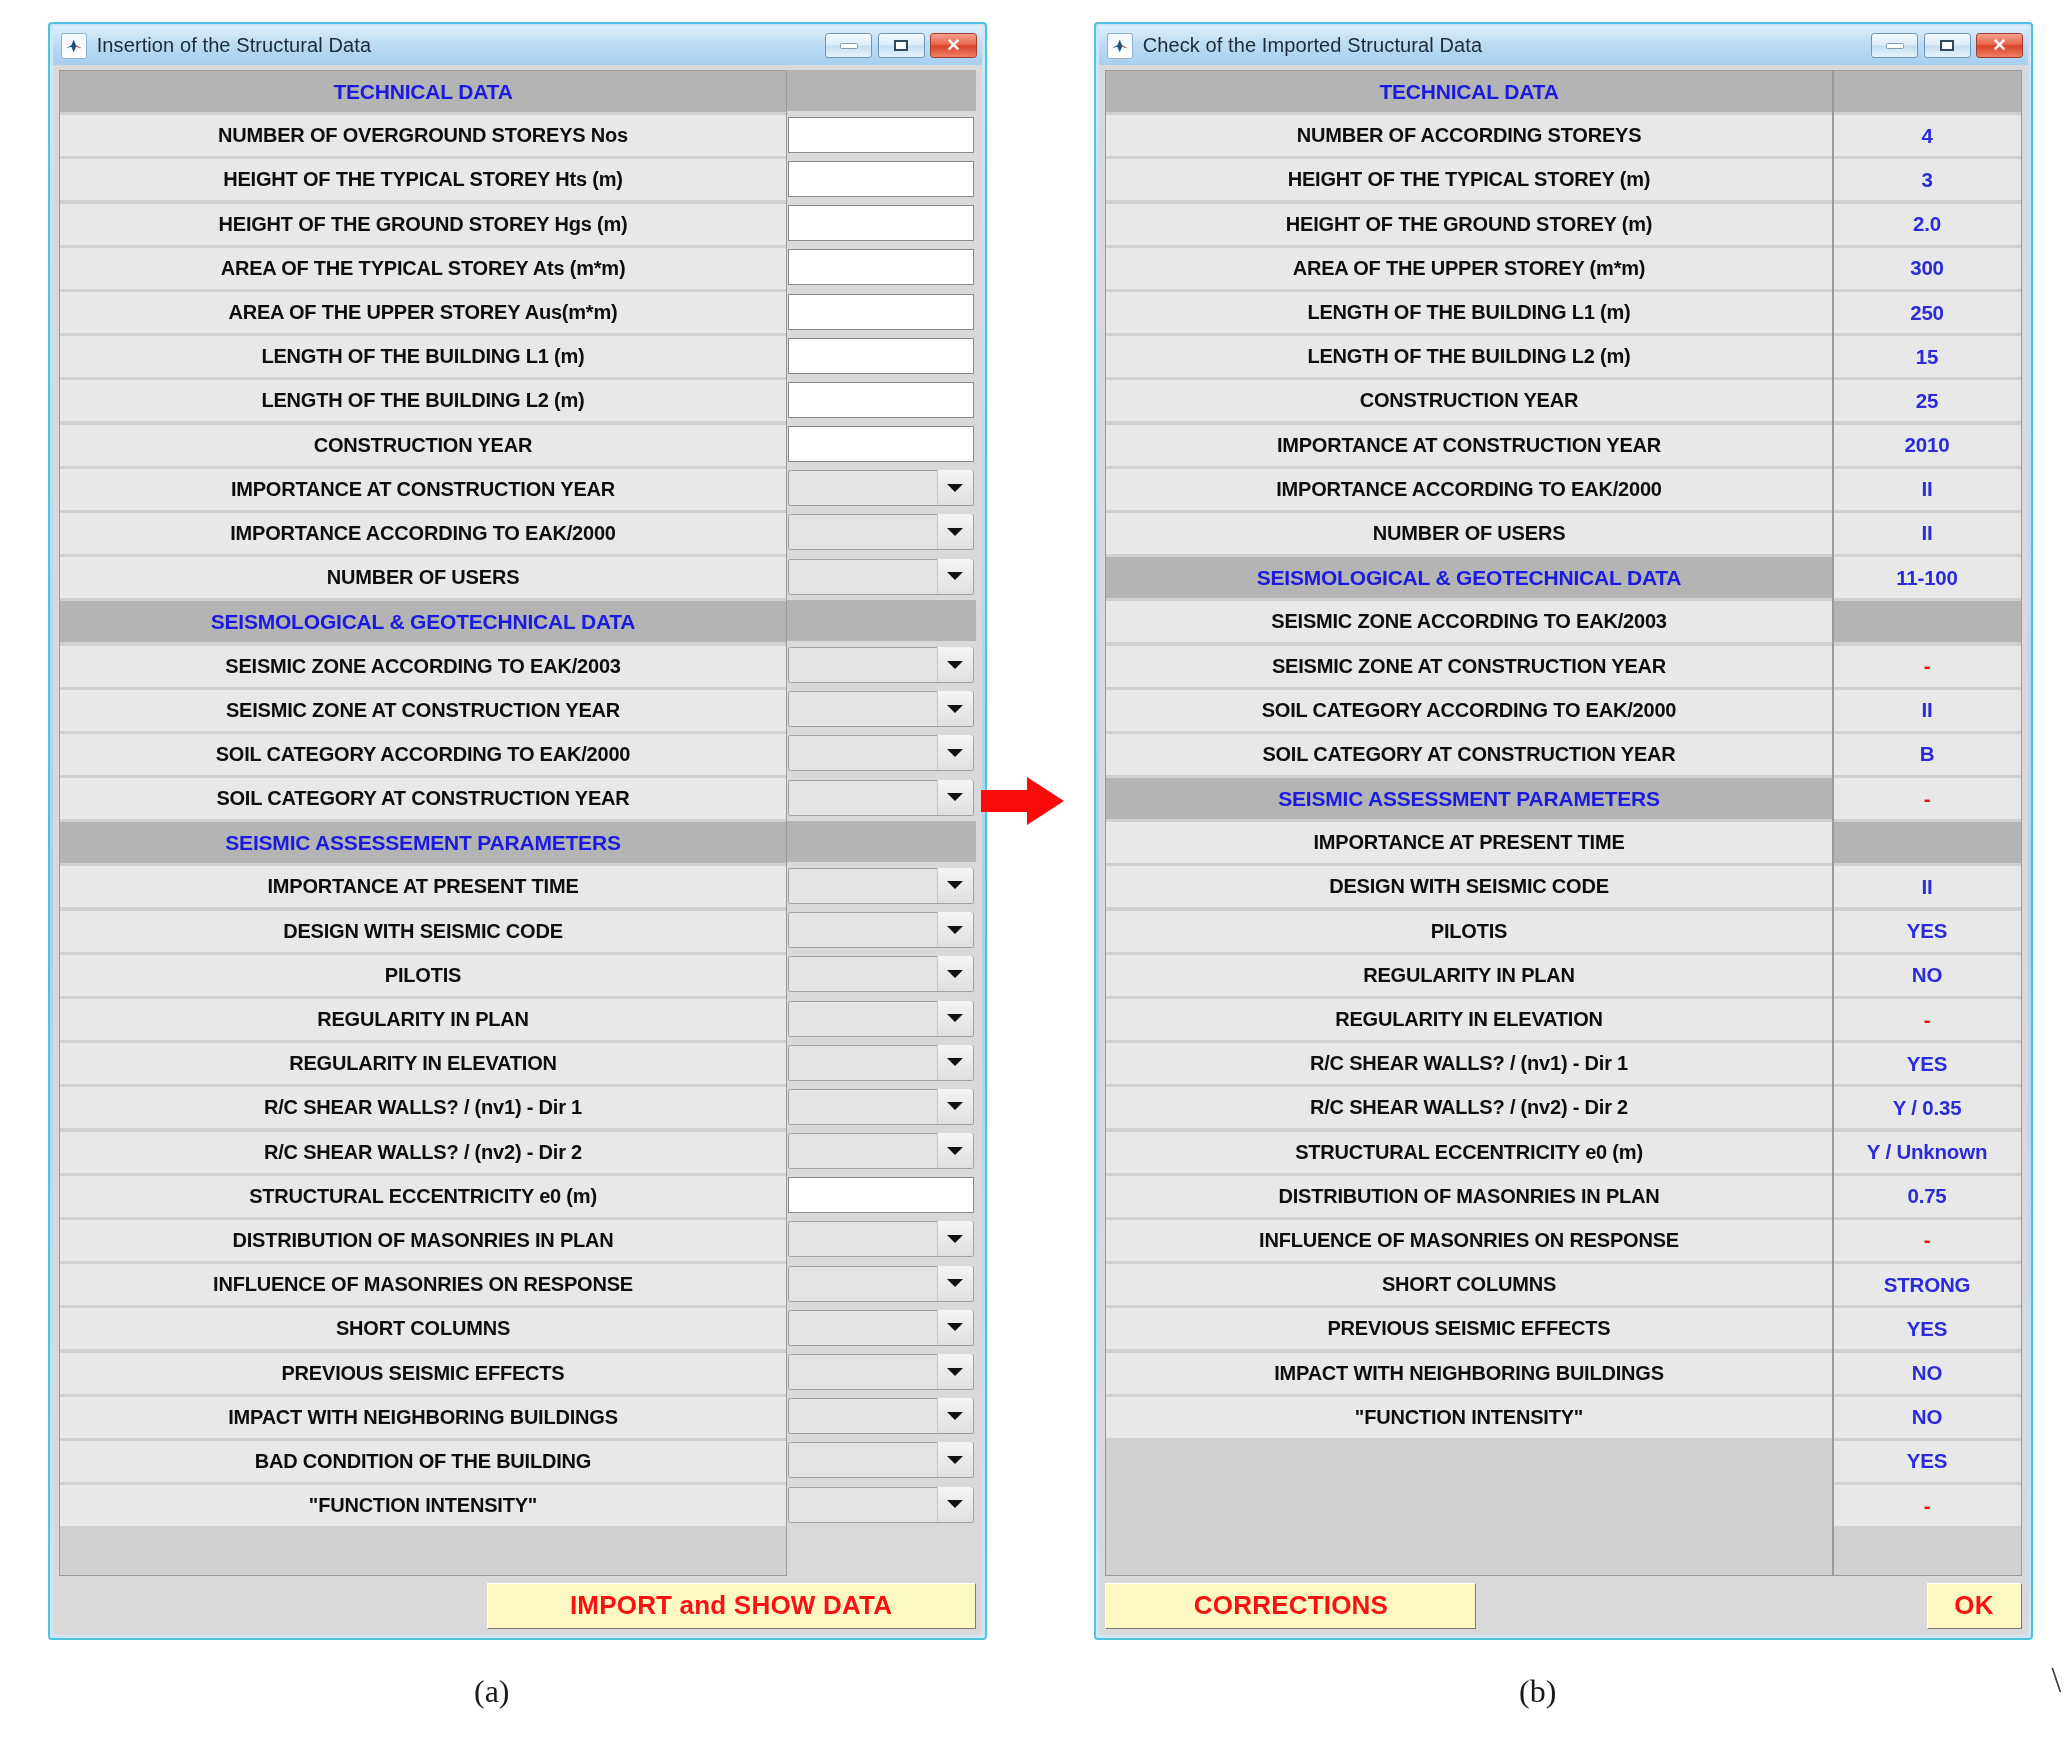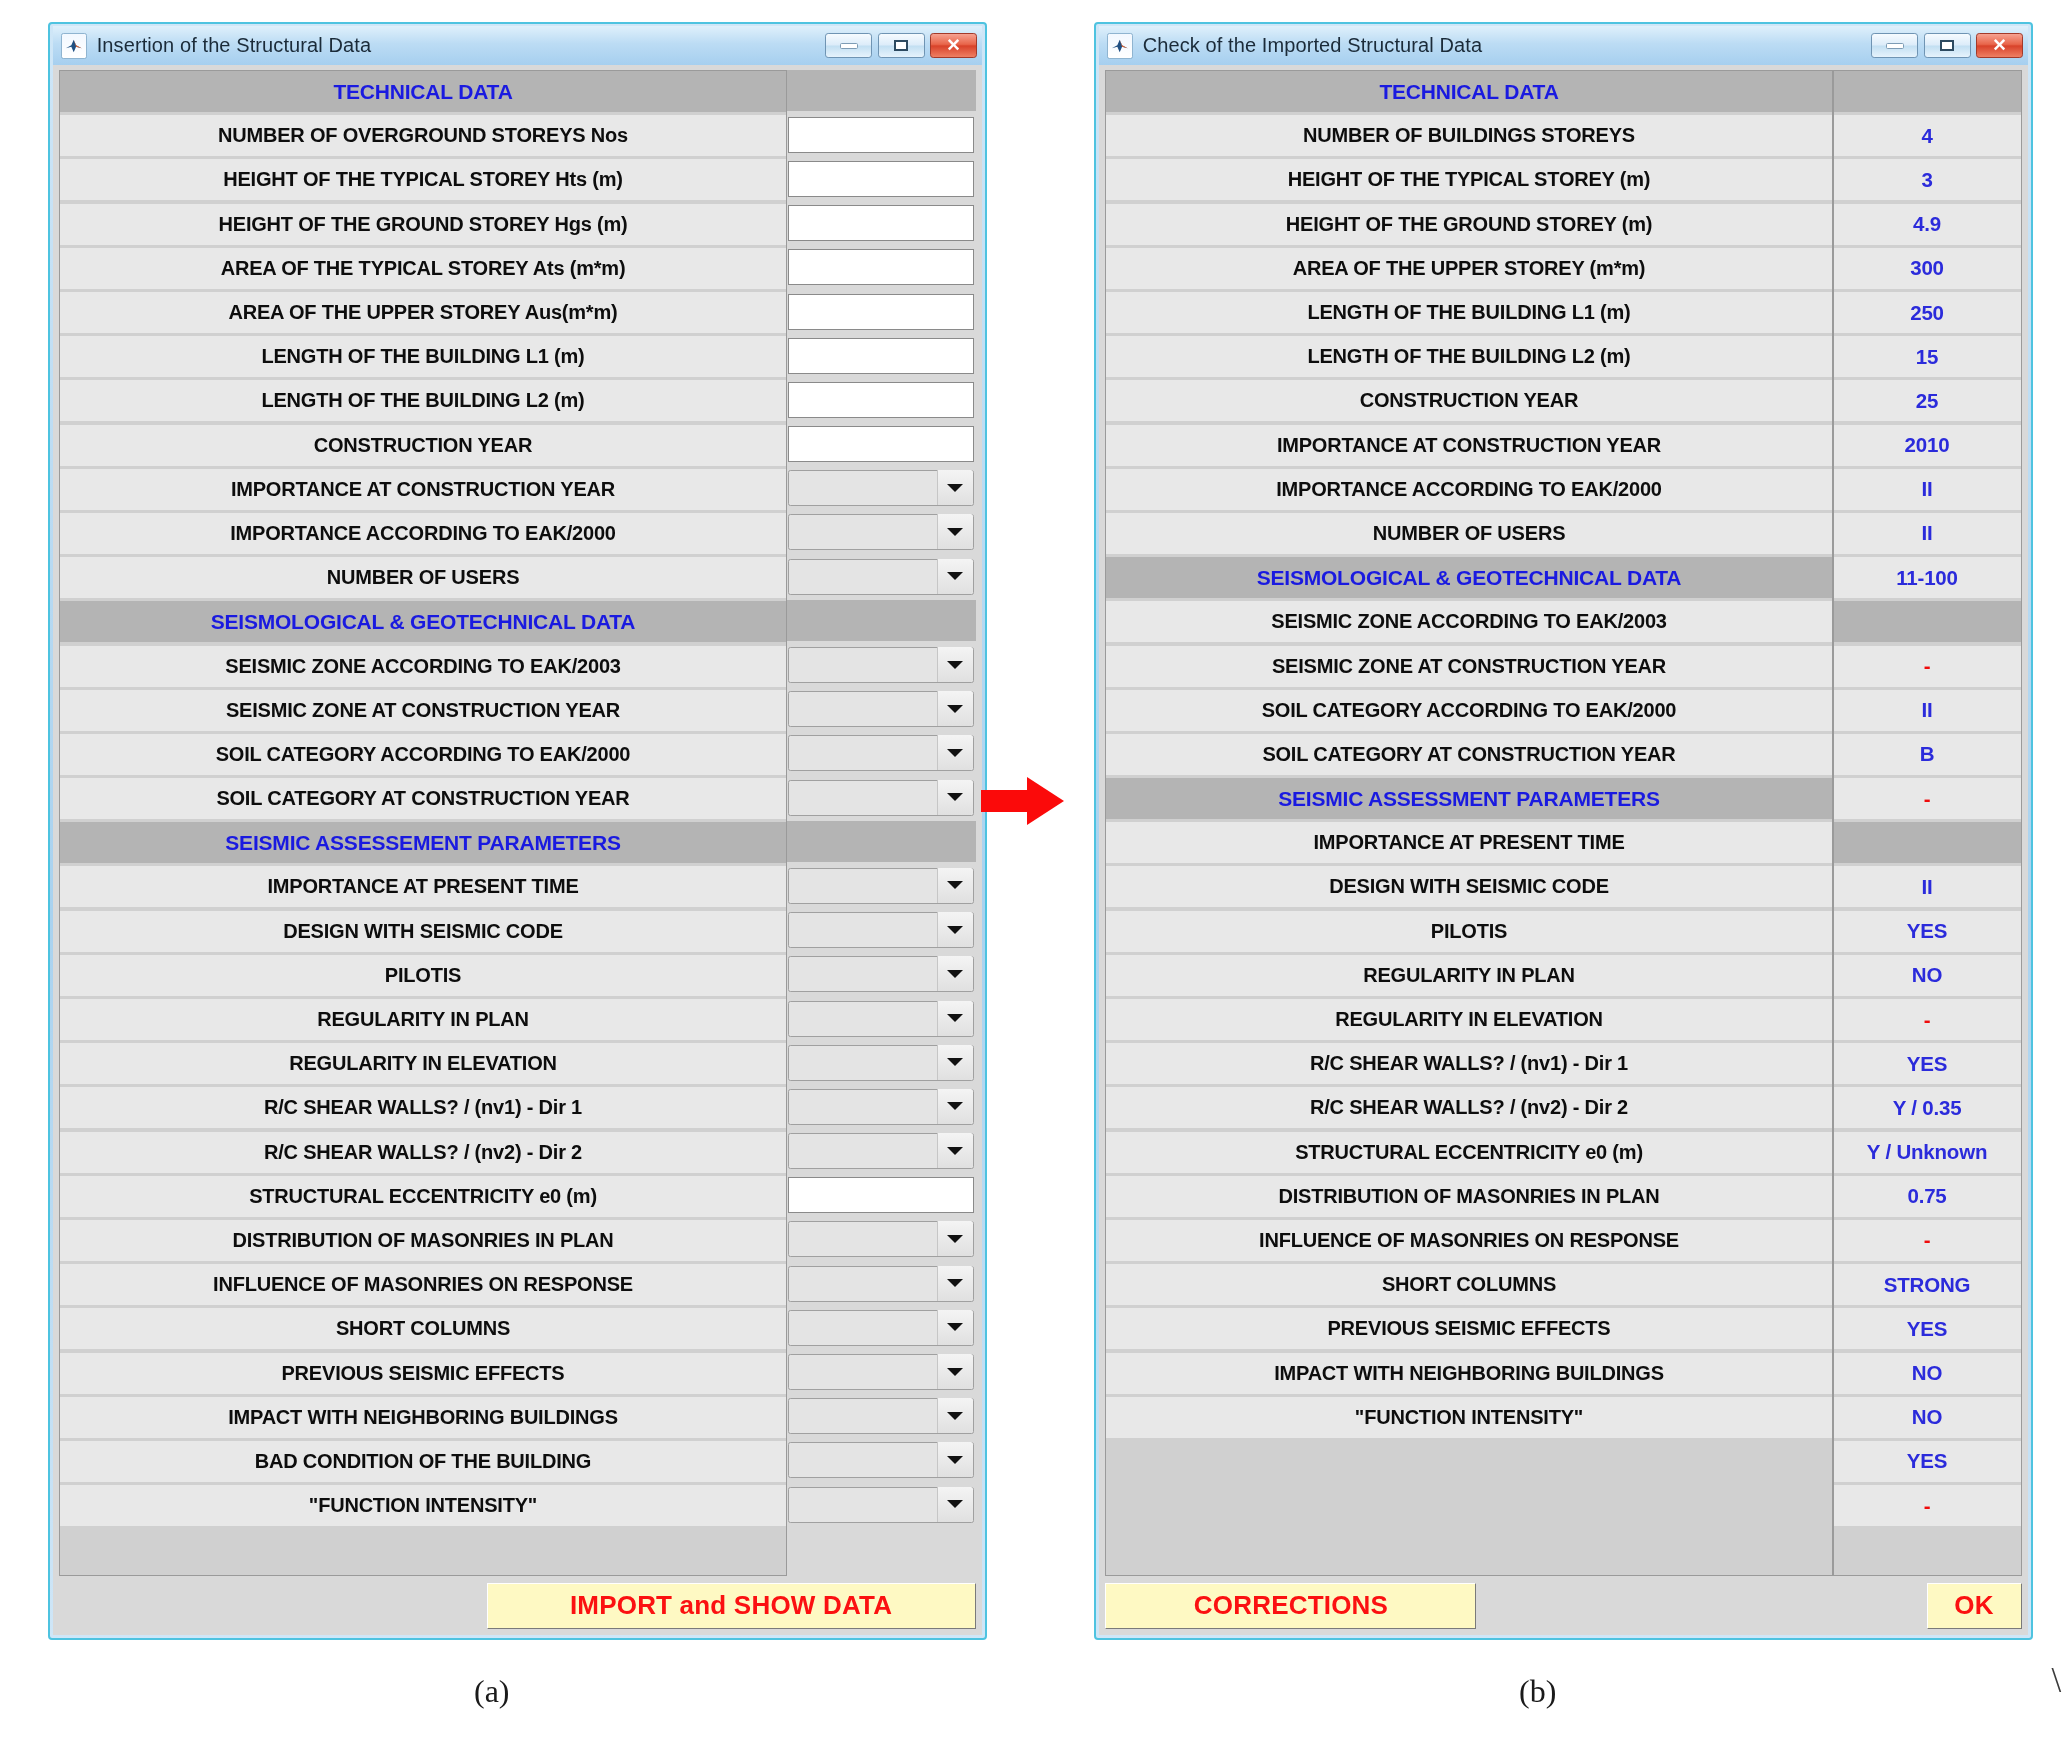--- a/index.html
+++ b/index.html
@@ -434,21 +434,21 @@
         <span class="wbtn close">
             <span class="glyph-close">✕</span>
           </span>
       </span>
     </div>
 
     <div class="client">
       <div class="grid">
         <div class="col-labels" id="right-labels">
             <div class="cell section">TECHNICAL DATA</div>
-            <div class="cell label">NUMBER OF BUILDINGS STOREYS</div>
+            <div class="cell label">NUMBER OF ACCORDING STOREYS</div>
             <div class="cell label">HEIGHT OF THE TYPICAL STOREY (m)</div>
             <div class="cell label">HEIGHT OF THE GROUND STOREY (m)</div>
             <div class="cell label">AREA OF THE UPPER STOREY (m*m)</div>
             <div class="cell label">LENGTH OF THE BUILDING L1 (m)</div>
             <div class="cell label">LENGTH OF THE BUILDING L2 (m)</div>
             <div class="cell label">CONSTRUCTION YEAR</div>
             <div class="cell label">IMPORTANCE AT CONSTRUCTION YEAR</div>
             <div class="cell label">IMPORTANCE ACCORDING TO EAK/2000</div>
             <div class="cell label">NUMBER OF USERS</div>
             <div class="cell section">SEISMOLOGICAL &amp; GEOTECHNICAL DATA</div>
@@ -469,21 +469,21 @@
             <div class="cell label">INFLUENCE OF MASONRIES ON RESPONSE</div>
             <div class="cell label">SHORT COLUMNS</div>
             <div class="cell label">PREVIOUS SEISMIC EFFECTS</div>
             <div class="cell label">IMPACT WITH NEIGHBORING BUILDINGS</div>
             <div class="cell label">"FUNCTION INTENSITY"</div>
           </div>
         <div class="col-values" id="right-values">
             <div class="cell spacerval"></div>
             <div class="cell value">4</div>
             <div class="cell value">3</div>
-            <div class="cell value">4.9</div>
+            <div class="cell value">2.0</div>
             <div class="cell value">300</div>
             <div class="cell value">250</div>
             <div class="cell value">15</div>
             <div class="cell value">25</div>
             <div class="cell value">2010</div>
             <div class="cell value">II</div>
             <div class="cell value">II</div>
             <div class="cell value">11-100</div>
             <div class="cell spacerval"></div>
             <div class="cell value missing">-</div>

